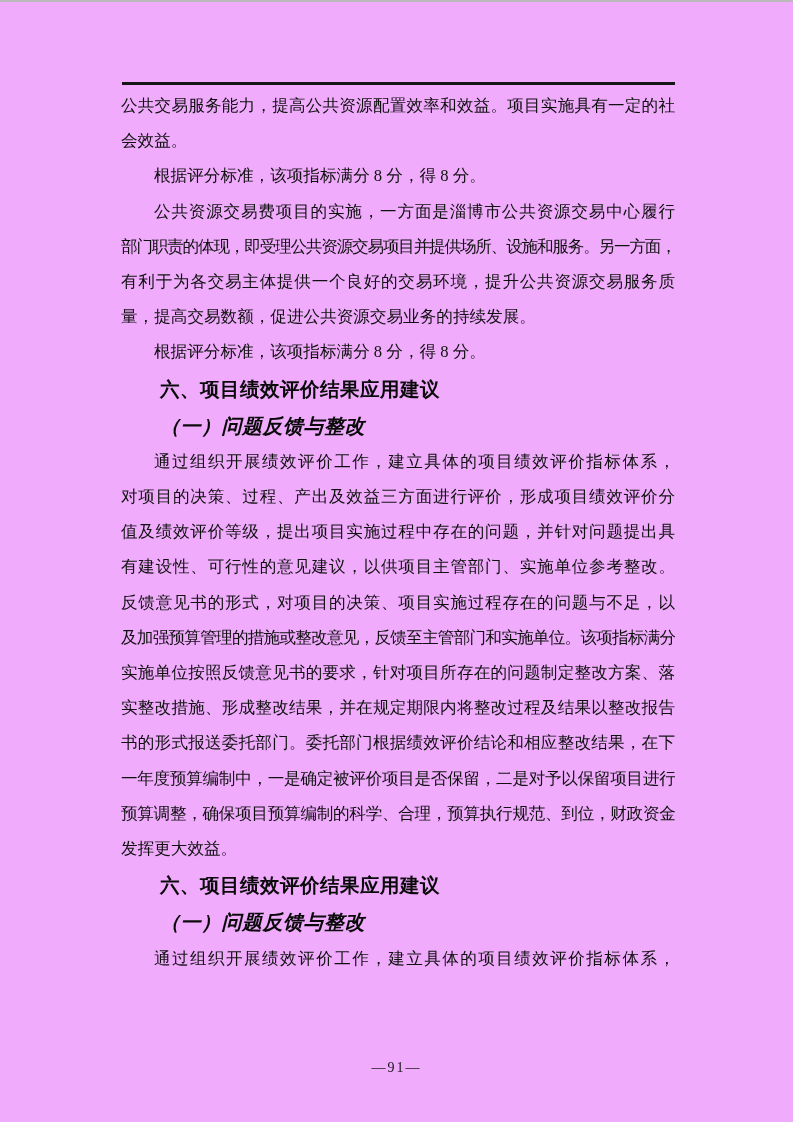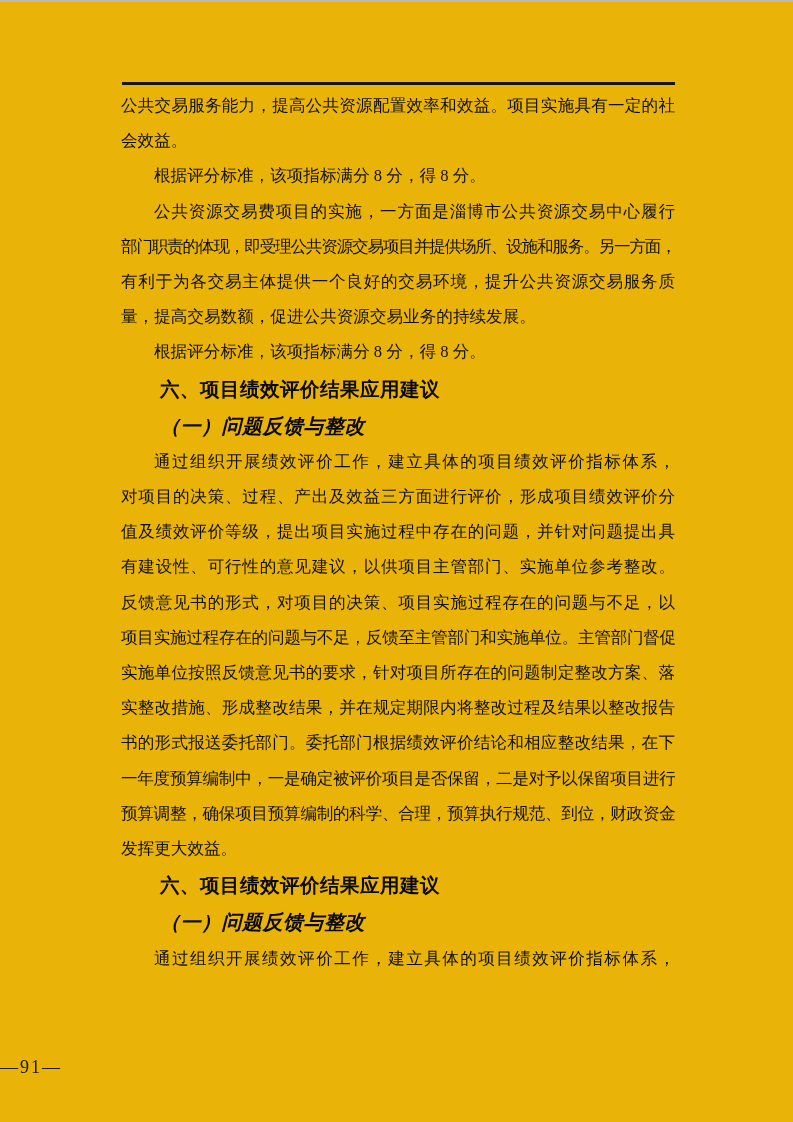--- a/index.html
+++ b/index.html
@@ -1,20 +1,20 @@
 <!DOCTYPE html>
 <html><head>
 <meta charset="utf-8">
 <style>
   html, body { margin: 0; padding: 0; background: #ffffff; }
   #page {
     position: relative;
     width: 793px;
     height: 1122px;
-    background: #eab308;
+    background: #f0abfc;
     overflow: hidden;
     font-family: "Liberation Serif", serif;
   }
   .edge-top {
     position: absolute;
     left: 0; top: 0;
     width: 793px; height: 2px;
     background: #b9b9b9;
   }
   .header-rule {
@@ -58,22 +58,23 @@
     margin-top: 2px;
     overflow: hidden;
   }
   .h2 { font-size: 20px; font-style: italic; }
   .footer {
     position: absolute;
     left: 0; top: 1050px;
     width: 793px;
     height: 35px;
     line-height: 35px;
+    text-align: center;
     font-family: "Liberation Serif", serif;
-    font-size: 18px;
+    font-size: 14px;
     letter-spacing: 2px;
     color: #141414;
   }
 </style>
 </head>
 <body>
 
 <div id="page">
   <div class="edge-top"></div>
   <div class="header-rule"></div>
@@ -87,21 +88,21 @@
     <div class="line">有利于为各交易主体提供一个良好的交易环境，提升公共资源交易服务质</div>
     <div class="line end">量，提高交易数额，促进公共资源交易业务的持续发展。</div>
     <div class="line end ind">根据评分标准，该项指标满分 8 分，得 8 分。</div>
     <div class="h1">六、项目绩效评价结果应用建议</div>
     <div class="h2">（一）问题反馈与整改</div>
     <div class="line ind">通过组织开展绩效评价工作，建立具体的项目绩效评价指标体系，</div>
     <div class="line">对项目的决策、过程、产出及效益三方面进行评价，形成项目绩效评价分</div>
     <div class="line">值及绩效评价等级，提出项目实施过程中存在的问题，并针对问题提出具</div>
     <div class="line">有建设性、可行性的意见建议，以供项目主管部门、实施单位参考整改。</div>
     <div class="line">反馈意见书的形式，对项目的决策、项目实施过程存在的问题与不足，以</div>
-    <div class="line t35">项目实施过程存在的问题与不足，反馈至主管部门和实施单位。主管部门督促</div>
+    <div class="line t35">及加强预算管理的措施或整改意见，反馈至主管部门和实施单位。该项指标满分</div>
     <div class="line">实施单位按照反馈意见书的要求，针对项目所存在的问题制定整改方案、落</div>
     <div class="line">实整改措施、形成整改结果，并在规定期限内将整改过程及结果以整改报告</div>
     <div class="line">书的形式报送委托部门。委托部门根据绩效评价结论和相应整改结果，在下</div>
     <div class="line t34">一年度预算编制中，一是确定被评价项目是否保留，二是对予以保留项目进行</div>
     <div class="line t34">预算调整，确保项目预算编制的科学、合理，预算执行规范、到位，财政资金</div>
     <div class="line end">发挥更大效益。</div>
     <div class="h1">六、项目绩效评价结果应用建议</div>
     <div class="h2">（一）问题反馈与整改</div>
     <div class="line ind">通过组织开展绩效评价工作，建立具体的项目绩效评价指标体系，</div>
   </div>

